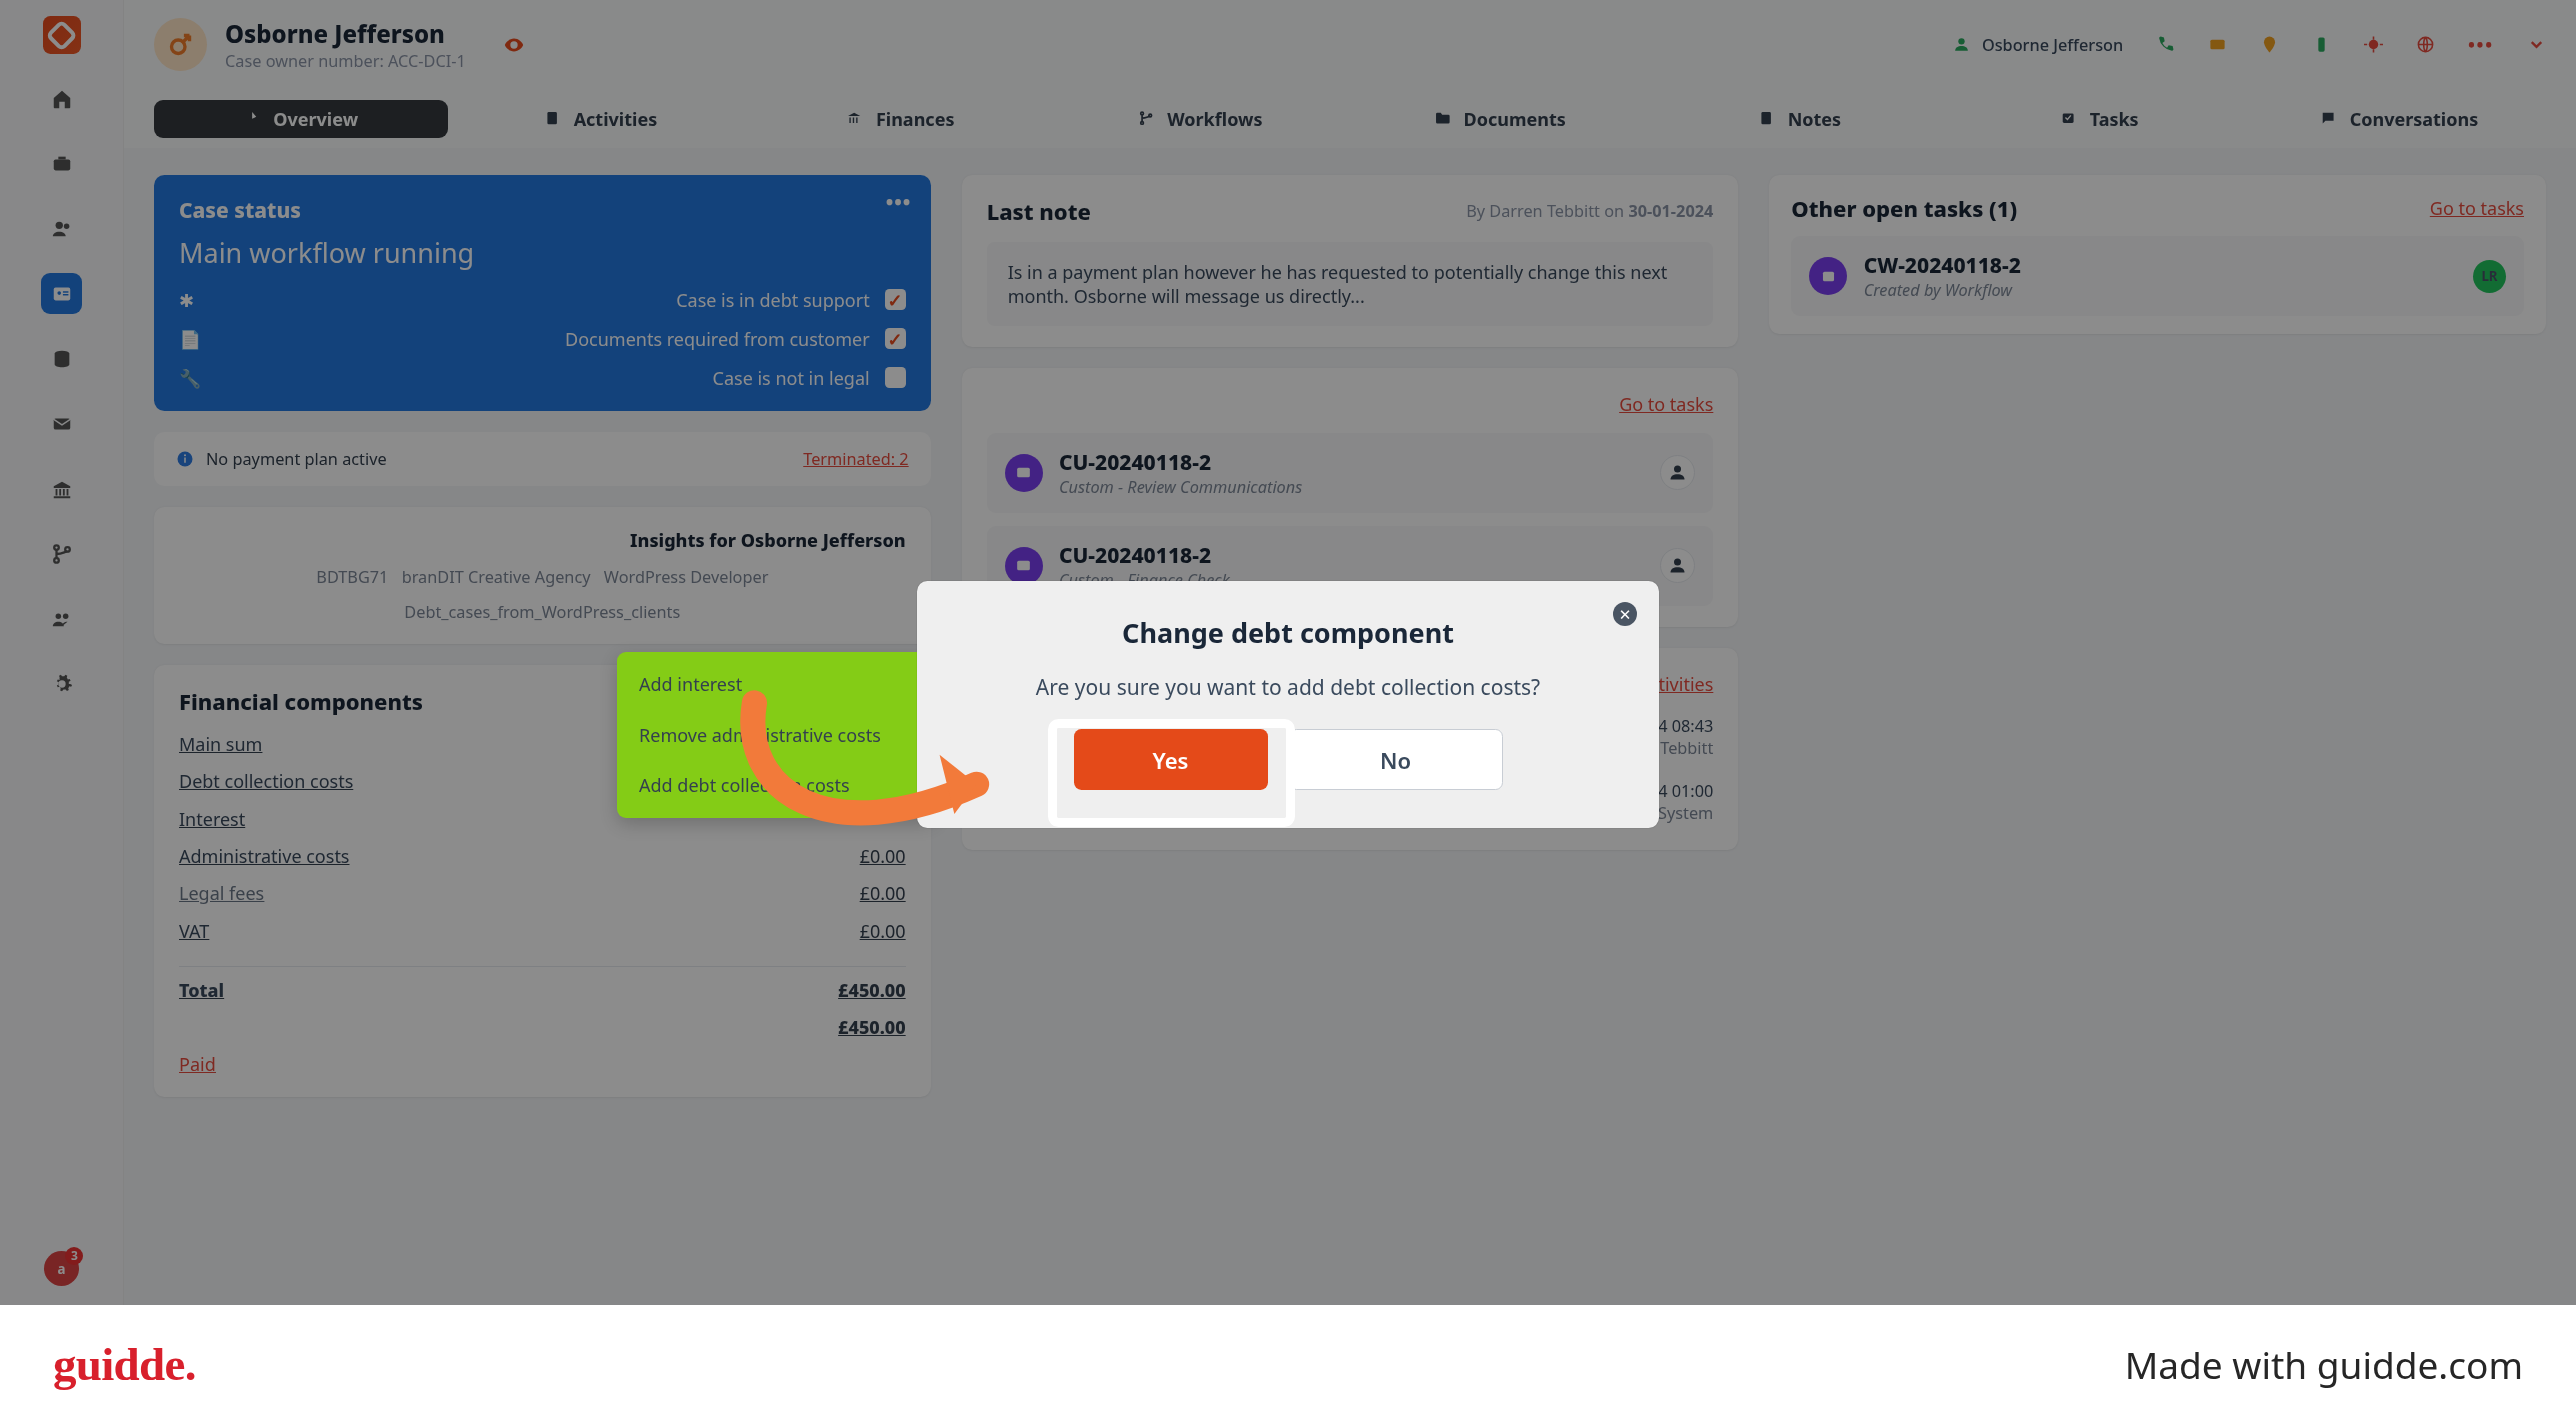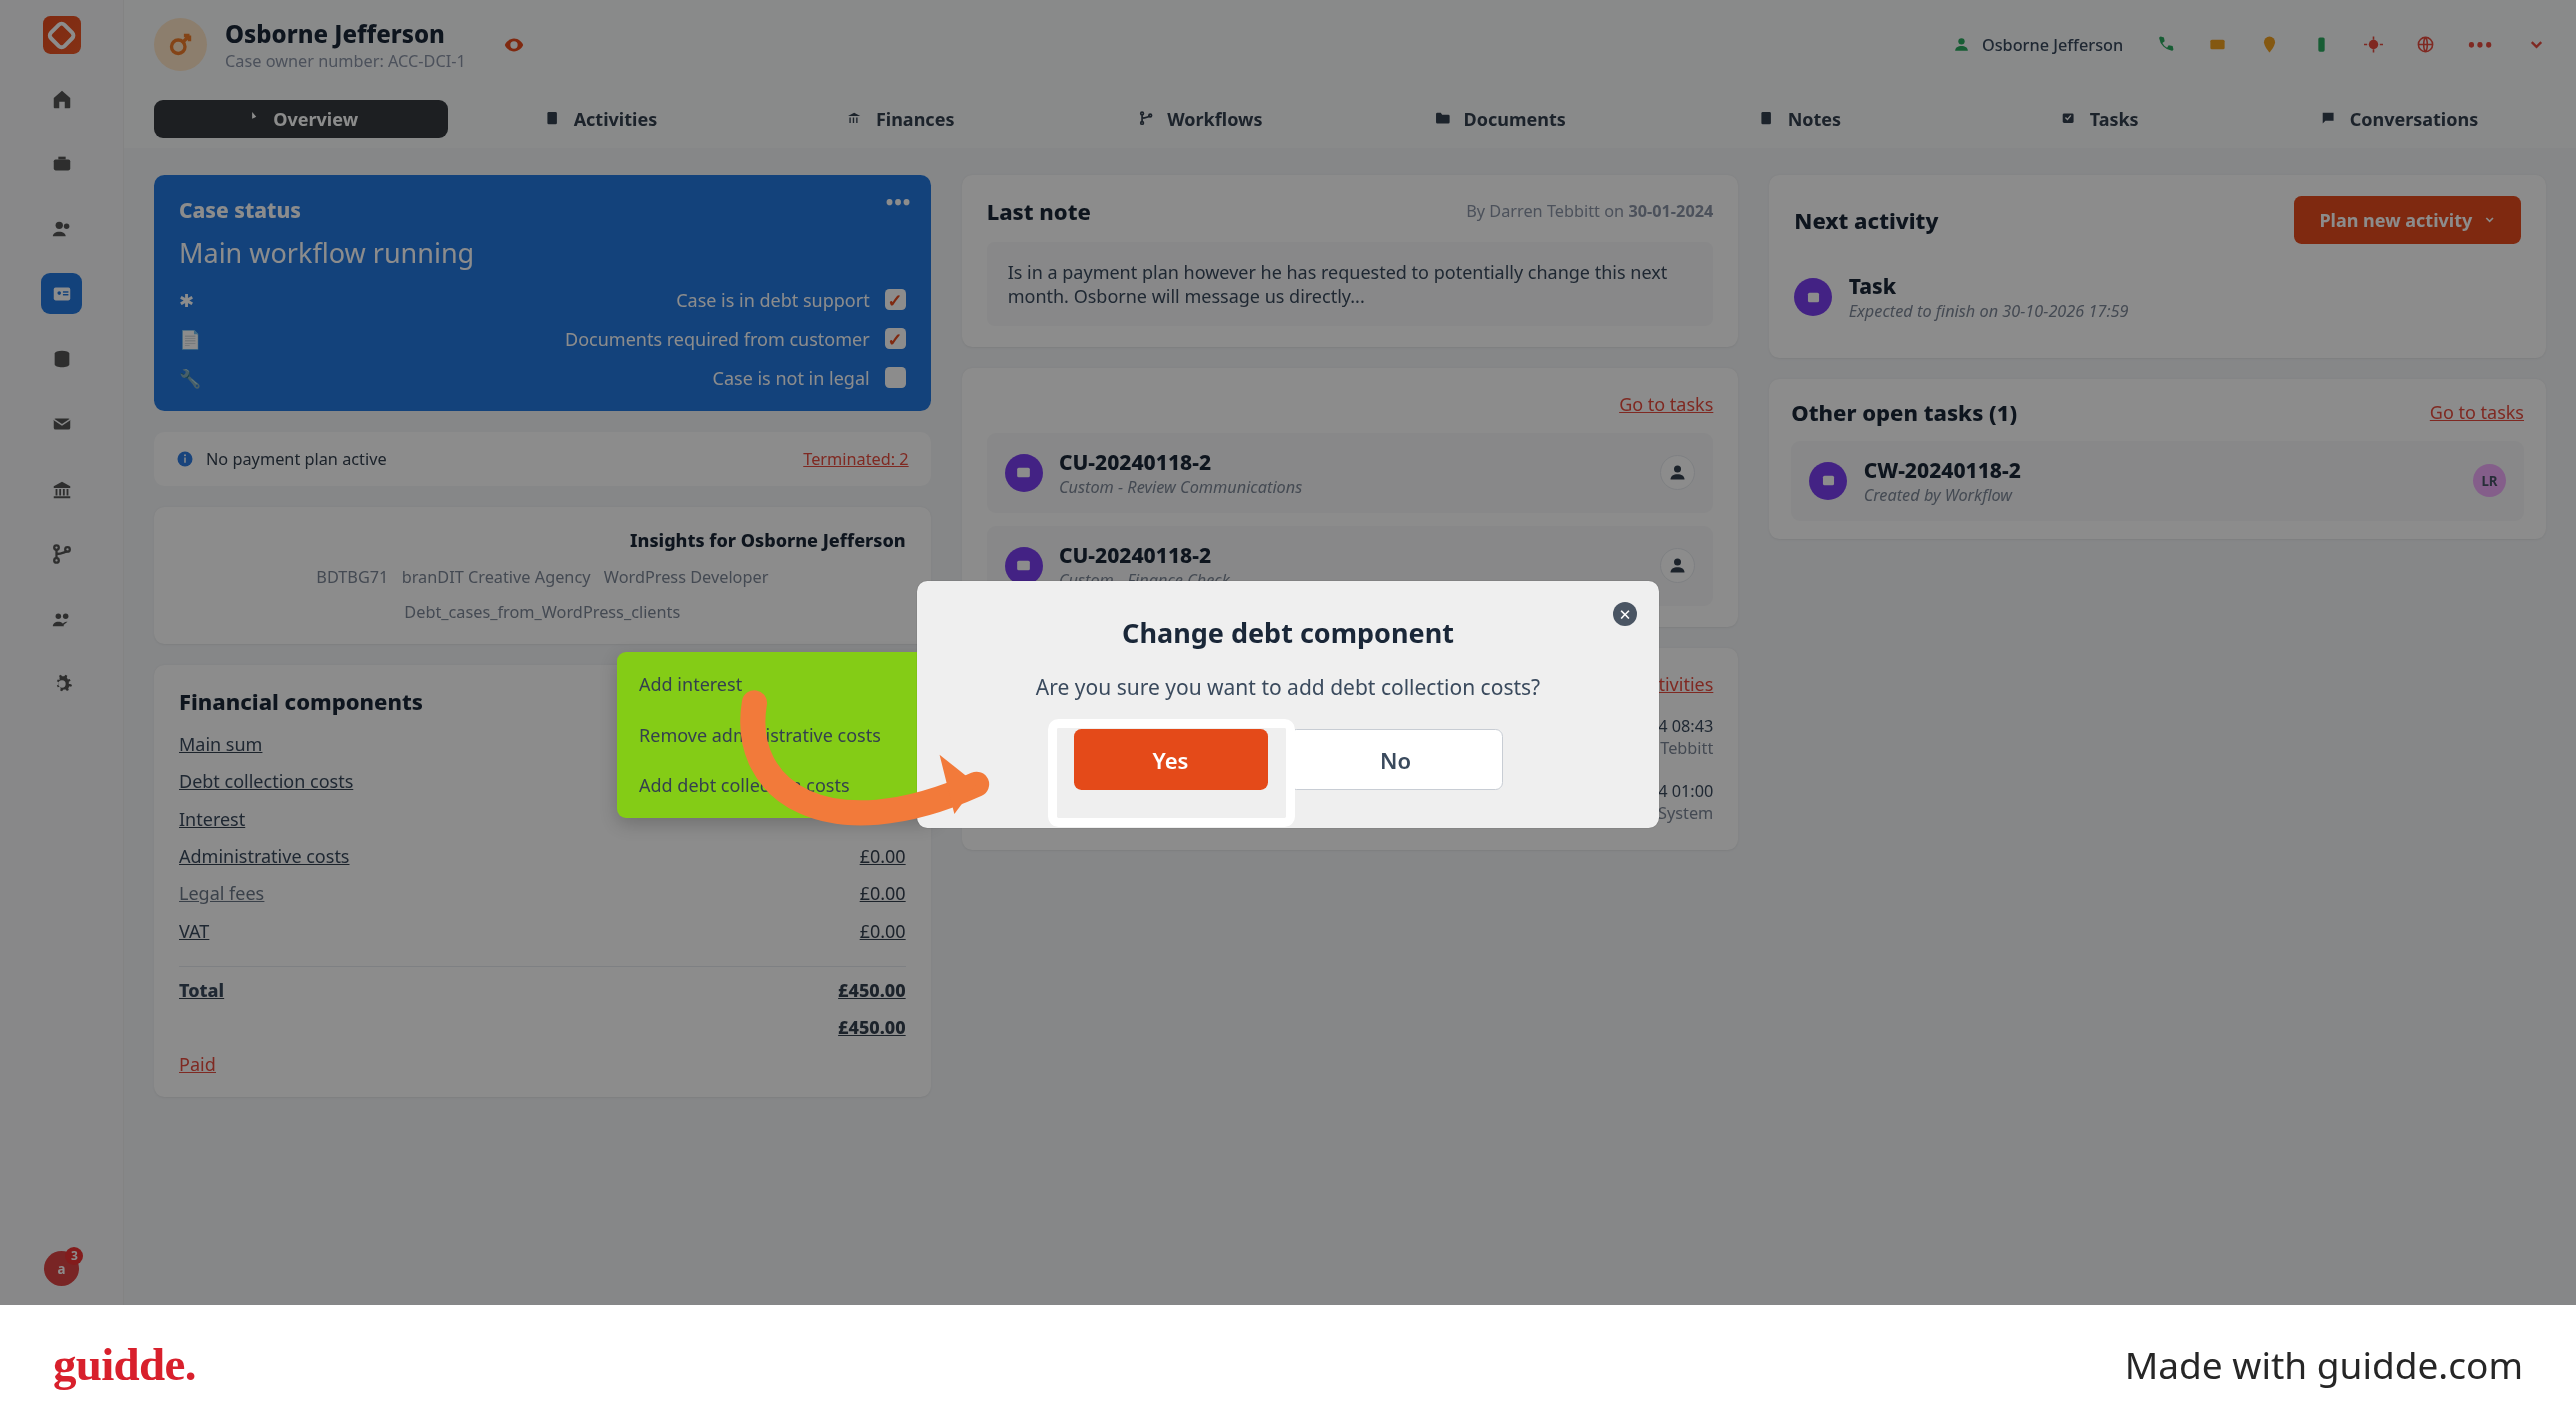--- a/index.html
+++ b/index.html
@@ -87,21 +87,21 @@
 .act-ico.blue{ background:#2f7de2;} .act-ico.green{ background:#2aa95f;}
 .act-body{ flex:1;}
 .act-body h4{ font-size:20px; color:#1a2738;}
 .act-body p{ font-size:16.3px; font-style:italic; color:#7d8797;}
 .act-meta{ text-align:right; font-size:16.3px; color:#7d8797;}
 .act-meta .t{ color:#3a4a5d;}
 
 .link-go{ color:#e84c3e; text-decoration:underline; font-size:18px; cursor:pointer;}
 
 .col3 .card.small{ padding:18px 22px;}
-.lr{ width:33px;height:33px;border-radius:50%;background:#f0abfc;display:flex;align-items:center;justify-content:center;font-weight:700;color:#4a5568;font-size:13.3px;margin-left:auto;}
+.lr{ width:33px;height:33px;border-radius:50%;background:#22c55e;display:flex;align-items:center;justify-content:center;font-weight:700;color:#4a5568;font-size:13.3px;margin-left:auto;}
 
 
 .scrim{ position:absolute; inset:0 0 118px 0; background:#000; opacity:0.45; }
 .modal{ position:absolute; left:917px; top:581px; width:742px; background:#efefef; border-radius:10.4px; padding:33px 41px 38px; box-shadow:0 0 0 0.7px #0001; z-index:10;}
 .modal h2{ text-align:center; font-size:27px; font-weight:700; color:#1a2738;}
 .modal p{ text-align:center; font-size:21px; color:#3a4a5d; margin:22px 0 28px;}
 .modal-btns{ display:flex; justify-content:center; gap:21px;}
 .btn-yes{ background:#e44a19; color:#fff; border:none; border-radius:7.4px; width:194px; height:61px; font-size:22px; font-weight:600; cursor:pointer;}
 .btn-no{ background:#fff; color:#3a4a5d; border:1.5px solid #c8cdd4; border-radius:7.4px; width:214px; height:61px; font-size:22px; font-weight:600; cursor:pointer;}
 .modal-close{ position:absolute; top:21px; right:22px; width:24px; height:24px; border-radius:50%; background:#4a5563; color:#fff; display:flex; align-items:center; justify-content:center; font-size:15px; cursor:pointer;}
@@ -497,42 +497,20 @@
               </div>
             <div class="act-meta">
                 <div class="t">04-02-2024 01:00</div>
                 <div>By: System</div>
               </div>
           </div>
         </div>
       </div>
 
       <div class="col col3">
-        <div class="card">
-          <div class="section-head">
-            <span class="section-title">Next activity</span>
-            <button class="btn-primary" style="margin-left:auto">
-                <span>Plan new activity</span>
-                <svg width="13.3" height="13.3" viewBox="0 0 24 24" fill="none" stroke="#fff" stroke-width="3">
-                  <path d="M6 9l6 6 6-6"></path>
-                </svg>
-              </button>
-          </div>
-          <div class="wf-item" style="background:transparent;padding-left:0;">
-            <div class="wf-icon" style="background:#7b3ff0">
-                <svg width="19" height="19" viewBox="0 0 24 24" fill="#fff">
-                  <rect x="5" y="6" width="14" height="12" rx="2"></rect>
-                </svg>
-              </div>
-            <div class="wf-txt">
-                <h4>Task</h4>
-                <p>Expected to finish on 30-10-2026 17:59</p>
-              </div>
-          </div>
-        </div>
 
         <div class="card small">
           <div class="section-head">
               <span class="section-title">Other open tasks (1)</span>
               <span class="link-go" style="margin-left:auto">Go to tasks</span>
             </div>
           <div class="wf-item">
             <div class="wf-icon">
                 <svg width="19" height="19" viewBox="0 0 24 24" fill="#fff">
                   <rect x="5" y="6" width="14" height="12" rx="2"></rect>

